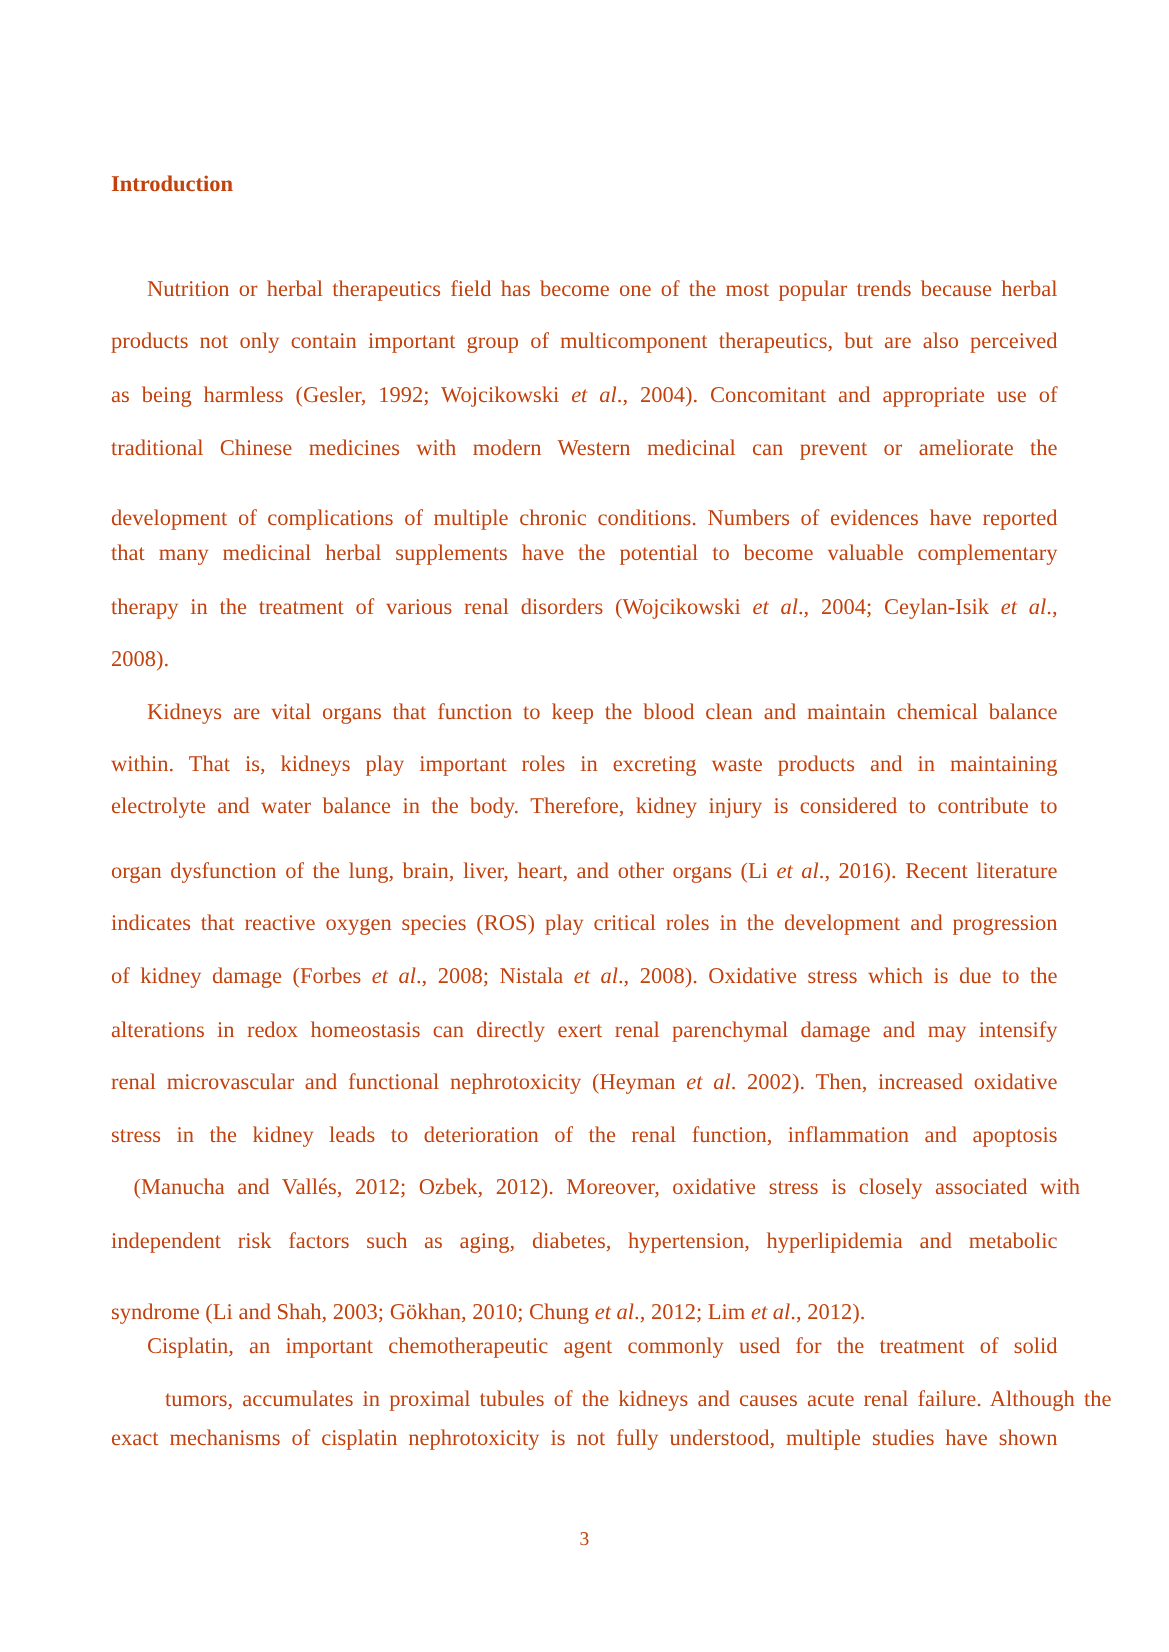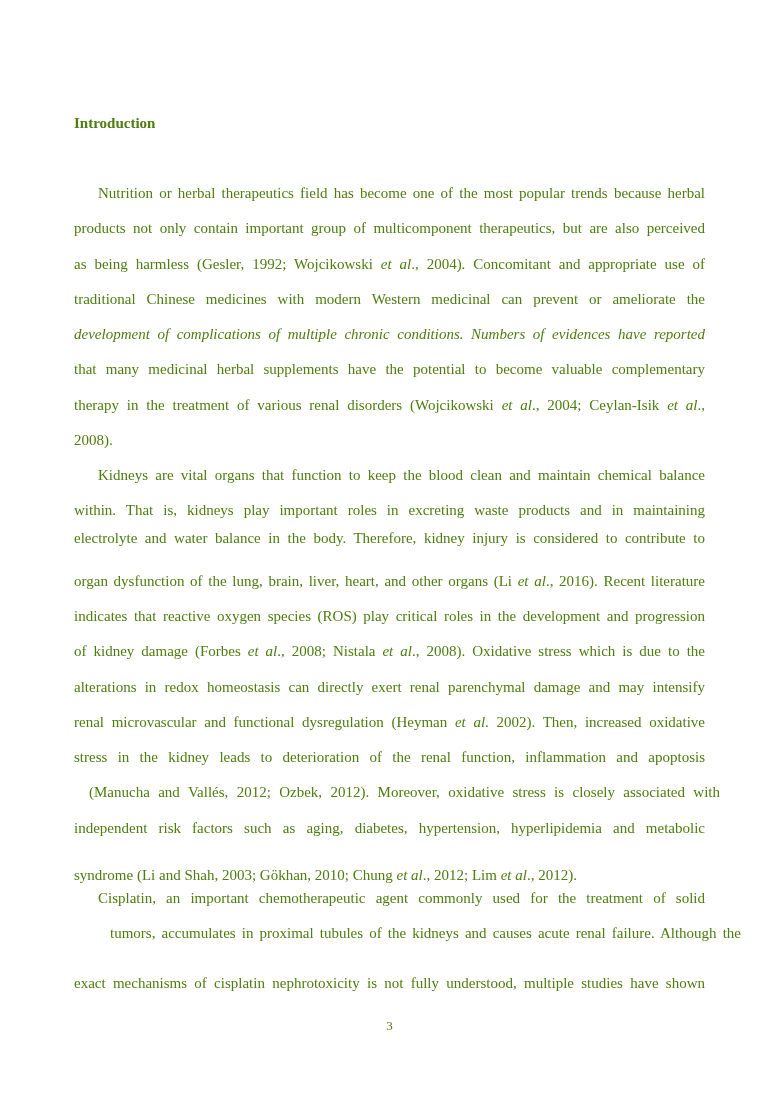--- a/index.html
+++ b/index.html
@@ -1,19 +1,19 @@
 <!DOCTYPE html>
 <html><head>
   <meta charset="utf-8">
   <style>
     html, body { margin: 0; padding: 0; background: #ffffff; }
     body { width: 779px; height: 1101px; position: relative; overflow: hidden; }
     .page {
       position: absolute; left: 0; top: 0; width: 779px; height: 1101px;
-      background: #ffffff; color: #4d7c0f;
+      background: #ffffff; color: #c2410c;
       font-family: "Liberation Serif", "DejaVu Serif", serif;
       font-size: 15px;
     }
     .heading {
       position: absolute; left: 74px; top: 114px;
       font-weight: bold; font-size: 15px; line-height: 18px;
     }
     .line {
       position: absolute; left: 74px; width: 631px;
       height: 20px; line-height: 20px;
@@ -31,34 +31,34 @@
 </head>
 <body>
 
 <div class="page">
   <div class="heading">Introduction</div>
   <div id="body-text">
       <div class="line indent" style="top: 183px;"><span>Nutrition or herbal therapeutics field has become one of the most popular trends because herbal</span></div>
       <div class="line" style="top: 218.25px;"><span>products not only contain important group of multicomponent therapeutics, but are also perceived</span></div>
       <div class="line" style="top: 253.5px;"><span>as being harmless (Gesler, 1992; Wojcikowski </span><i>et al</i><span>., 2004). Concomitant and appropriate use of</span></div>
       <div class="line" style="top: 288.75px;"><span>traditional Chinese medicines with modern Western medicinal can prevent or ameliorate the</span></div>
-      <div class="line" style="top: 324px; font-style: italic;"><span>development of complications of multiple chronic conditions. Numbers of evidences have reported</span></div>
+      <div class="line" style="top: 336px;"><span>development of complications of multiple chronic conditions. Numbers of evidences have reported</span></div>
       <div class="line" style="top: 359.25px;"><span>that many medicinal herbal supplements have the potential to become valuable complementary</span></div>
       <div class="line" style="top: 394.5px;"><span>therapy in the treatment of various renal disorders (Wojcikowski </span><i>et al</i><span>., 2004; Ceylan-Isik </span><i>et al</i><span>.,</span></div>
       <div class="line last" style="top: 429.75px;"><span>2008).</span></div>
       <div class="line indent" style="top: 465px;"><span>Kidneys are vital organs that function to keep the blood clean and maintain chemical balance</span></div>
       <div class="line" style="top: 500.25px;"><span>within. That is, kidneys play important roles in excreting waste products and in maintaining</span></div>
       <div class="line" style="top: 528px;"><span>electrolyte and water balance in the body. Therefore, kidney injury is considered to contribute to</span></div>
       <div class="line" style="top: 570.75px;"><span>organ dysfunction of the lung, brain, liver, heart, and other organs (Li </span><i>et al</i><span>., 2016). Recent literature</span></div>
       <div class="line" style="top: 606px;"><span>indicates that reactive oxygen species (ROS) play critical roles in the development and progression</span></div>
       <div class="line" style="top: 641.25px;"><span>of kidney damage (Forbes </span><i>et al</i><span>., 2008; Nistala </span><i>et al</i><span>., 2008). Oxidative stress which is due to the</span></div>
       <div class="line" style="top: 676.5px;"><span>alterations in redox homeostasis can directly exert renal parenchymal damage and may intensify</span></div>
-      <div class="line" style="top: 711.75px;"><span>renal microvascular and functional dysregulation (Heyman </span><i>et al</i><span>. 2002). Then, increased oxidative</span></div>
+      <div class="line" style="top: 711.75px;"><span>renal microvascular and functional nephrotoxicity (Heyman </span><i>et al</i><span>. 2002). Then, increased oxidative</span></div>
       <div class="line" style="top: 747px;"><span>stress in the kidney leads to deterioration of the renal function, inflammation and apoptosis</span></div>
       <div class="line" style="top: 782.25px; margin-left: 15px;"><span>(Manucha and Vallés, 2012; Ozbek, 2012). Moreover, oxidative stress is closely associated with</span></div>
       <div class="line" style="top: 817.5px;"><span>independent risk factors such as aging, diabetes, hypertension, hyperlipidemia and metabolic</span></div>
       <div class="line last" style="top: 852.75px; margin-top: 12px;"><span>syndrome (Li and Shah, 2003; Gökhan, 2010; Chung </span><i>et al</i><span>., 2012; Lim </span><i>et al</i><span>., 2012).</span></div>
       <div class="line indent" style="top: 888px;"><span>Cisplatin, an important chemotherapeutic agent commonly used for the treatment of solid</span></div>
       <div class="line" style="top: 923.25px; margin-left: 36px;"><span>tumors, accumulates in proximal tubules of the kidneys and causes acute renal failure. Although the</span></div>
-      <div class="line" style="top: 973px;"><span>exact mechanisms of cisplatin nephrotoxicity is not fully understood, multiple studies have shown</span></div>
+      <div class="line" style="top: 949px;"><span>exact mechanisms of cisplatin nephrotoxicity is not fully understood, multiple studies have shown</span></div>
     </div>
   <div class="page-number">3</div>
 </div>
 
 </body></html>

